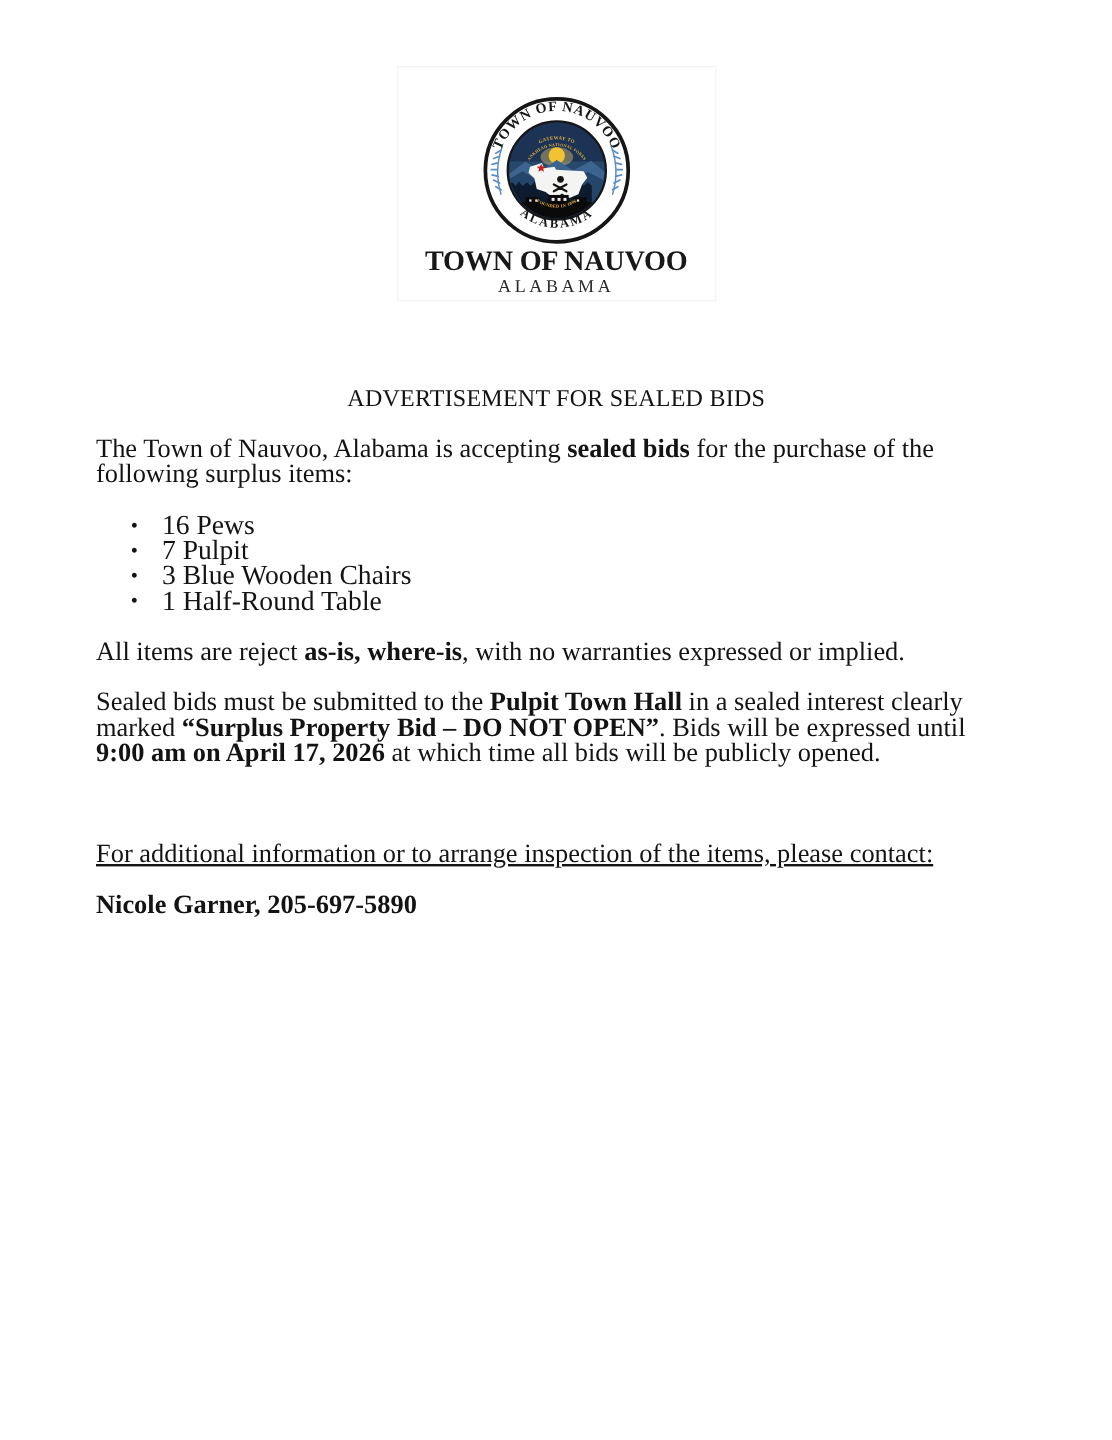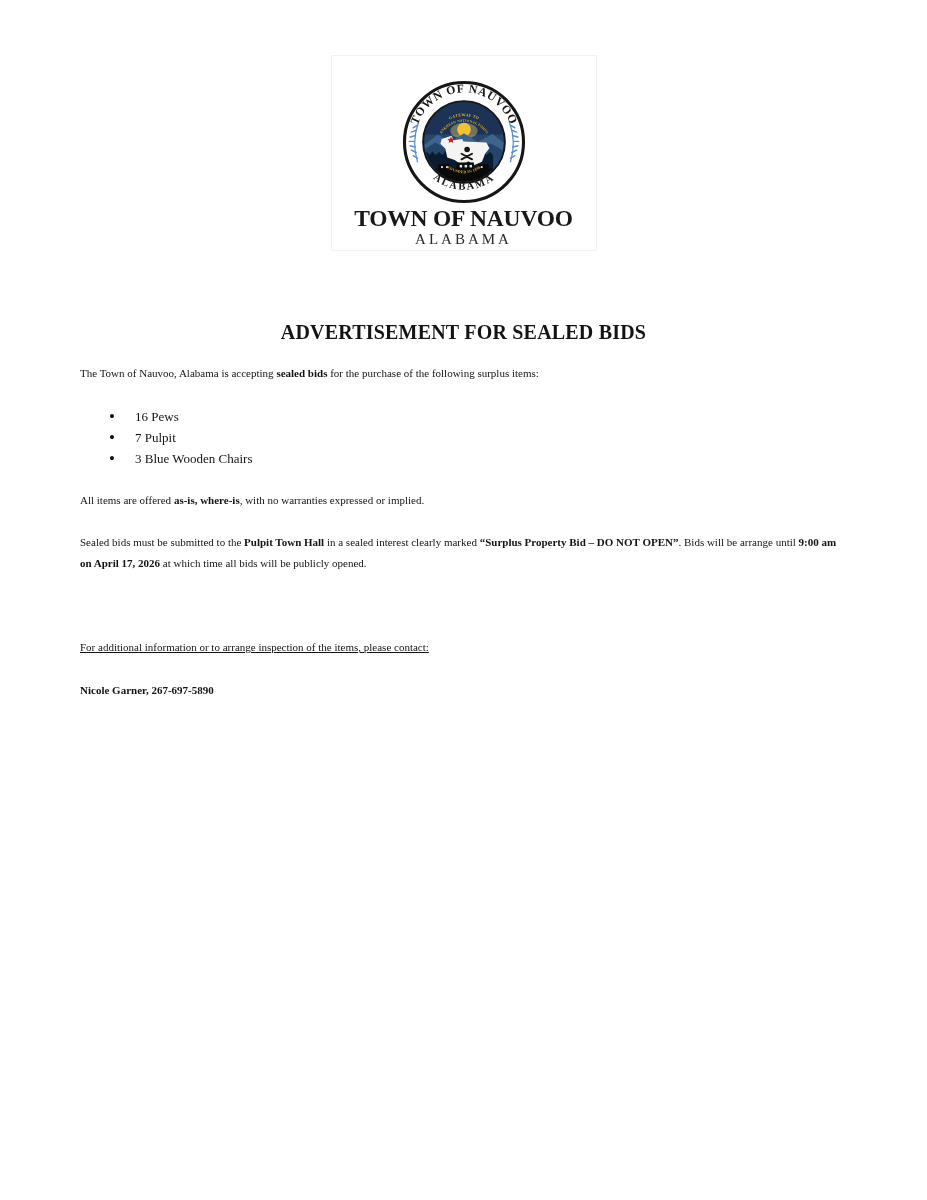--- a/index.html
+++ b/index.html
@@ -24,28 +24,28 @@
     font-size:23.5px; font-weight:bold; line-height:26px;
     letter-spacing:-0.2px; color:#181818; margin-top:1px;
   }
   .logo-sub {
     font-size:15px; line-height:17px; letter-spacing:3px;
     color:#2a2a2a;
   }
 
   
   .doc-title {
-    text-align:center; font-weight:bold; font-size:20px;
+    text-align:center; font-weight:normal; font-size:20px;
     line-height:24px; margin-top:69px; letter-spacing:0.2px;
   }
-  p { font-size:11px; line-height:21px; margin:0; }
+  p { font-size:22px; line-height:21px; margin:0; }
   .p-intro { margin-top:19px; }
   ul.items {
     list-style:none; margin:22px 0 0 0; padding:0 0 0 55px;
-    font-size:13px; line-height:21px;
+    font-size:23px; line-height:21px;
   }
   ul.items li { position:relative; }
   ul.items li::before {
     content:"\2022"; position:absolute; left:-26px; top:0;
     font-size:17px; line-height:21px;
   }
   .p-asis { margin-top:21px; }
   .p-submission { margin-top:21px; }
   .p-rights { margin-top:21px; }
   .p-contact-info { margin-top:63px;text-decoration:underline; }
@@ -150,25 +150,26 @@
     </div>
 
     <div class="doc-title">ADVERTISEMENT FOR SEALED BIDS</div>
 
     <p class="p-intro"><span>The Town of Nauvoo, Alabama is accepting </span><b>sealed bids</b><span> for the purchase of the following surplus items:</span></p>
 
     <ul class="items">
       <li>16 Pews</li>
       <li>7 Pulpit</li>
       <li>3 Blue Wooden Chairs</li>
+      <li>1 Half-Round Table</li>
     </ul>
 
-    <p class="p-asis"><span>All items are offered </span><b>as-is, where-is</b><span>, with no warranties expressed or implied.</span></p>
+    <p class="p-asis"><span>All items are reject </span><b>as-is, where-is</b><span>, with no warranties expressed or implied.</span></p>
 
-    <p class="p-submission"><span>Sealed bids must be submitted to the </span><b>Pulpit Town Hall</b><span> in a sealed interest clearly marked </span><b>“Surplus Property Bid – DO NOT OPEN”</b><span>. Bids will be arrange until </span><b>9:00 am on April 17, 2026</b><span> at which time all bids will be publicly opened.</span></p>
+    <p class="p-submission"><span>Sealed bids must be submitted to the </span><b>Pulpit Town Hall</b><span> in a sealed interest clearly marked </span><b>“Surplus Property Bid – DO NOT OPEN”</b><span>. Bids will be expressed until </span><b>9:00 am on April 17, 2026</b><span> at which time all bids will be publicly opened.</span></p>
 
 
     <p class="p-contact-info">For additional information or to arrange inspection of the items, please contact:</p>
 
-    <p class="p-contact-name">Nicole Garner, 267-697-5890</p>
+    <p class="p-contact-name">Nicole Garner, 205-697-5890</p>
 
   </div>
 </div>
 
 </body></html>

